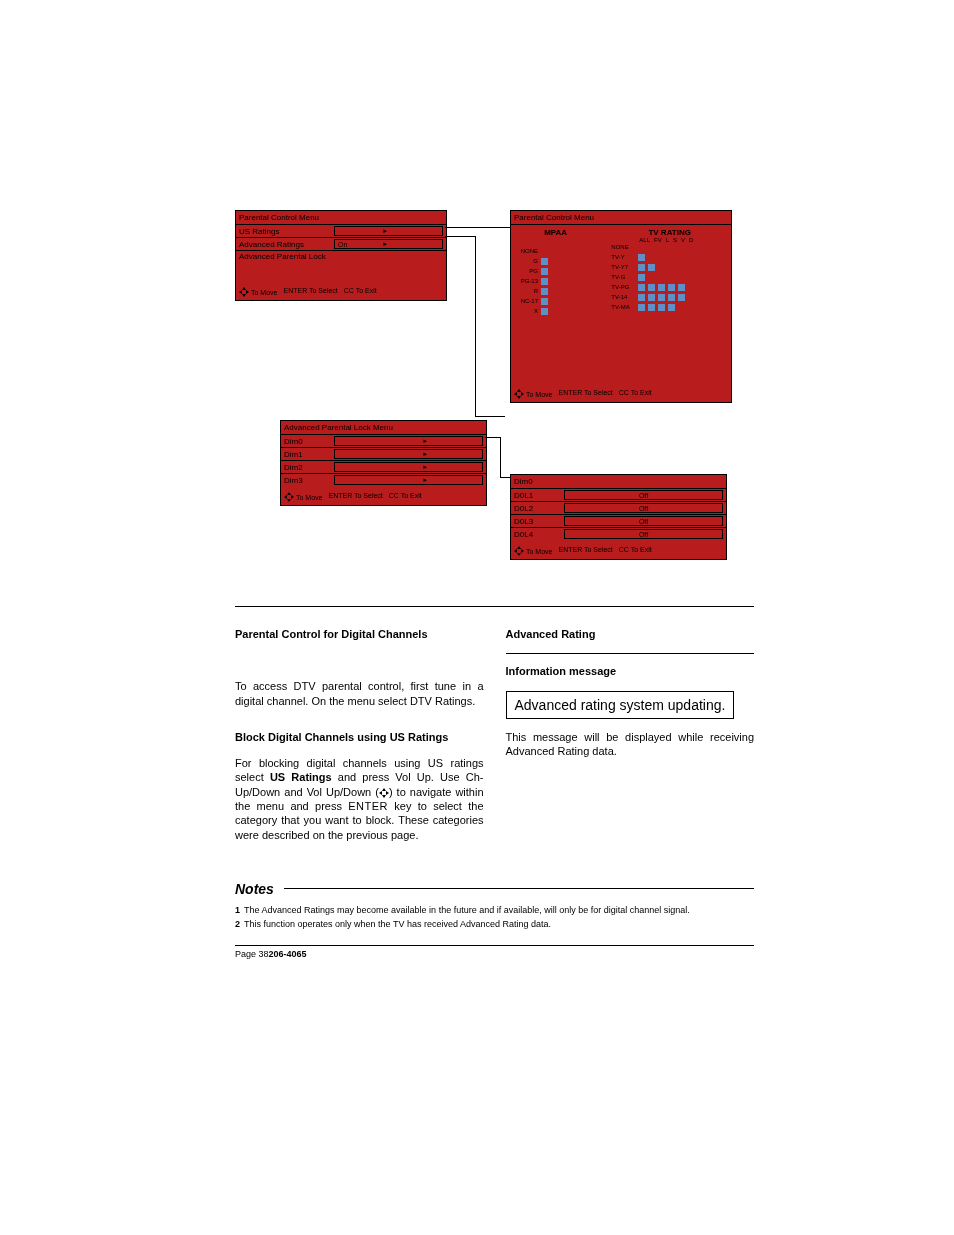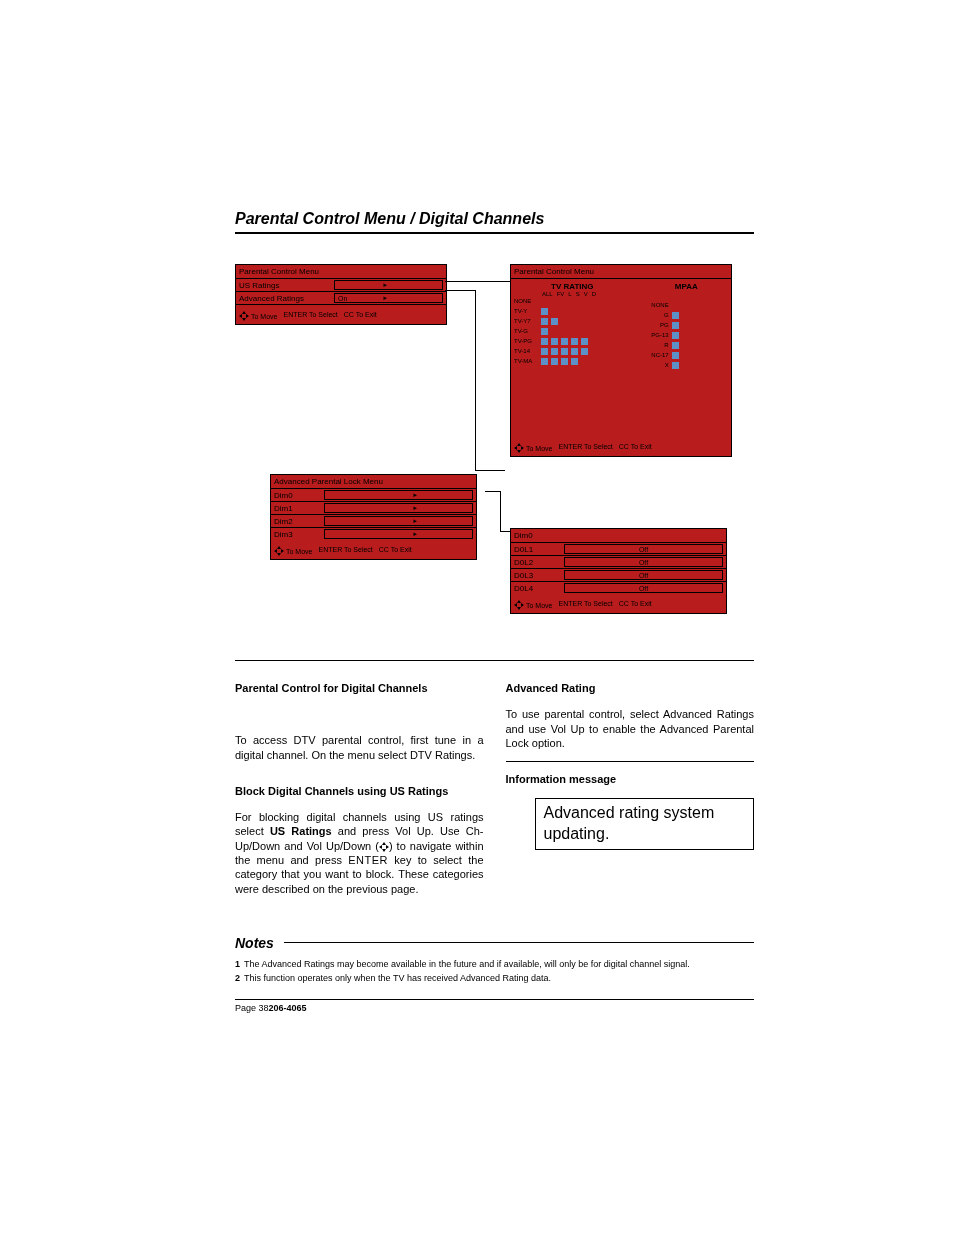--- a/index.html
+++ b/index.html
@@ -90,24 +90,23 @@
     gap: 22px;
     font-size: 11px;
     line-height: 1.3;
   }
   .text-area .col { flex: 1; }
   .text-area h4 { font-size: 11px; font-weight:bold; margin:0 0 12px 0;}
   .text-area .hr2 { border-top:1px solid #000; margin: 6px 0 10px 0;}
   .info-box {
     border: 1px solid #000;
     padding: 4px 8px;
-    font-size: 16px;
+    font-size: 14px;
     margin-bottom: 8px;
     width: fit-content;
-    margin-left: 29px;
   }
   .notes-head {
     display: flex;
     align-items: center;
     margin-top: 28px;
     gap: 10px;
   }
   .notes-head .nt {
     font-weight: bold;
     font-style: italic;
@@ -138,38 +137,40 @@
   .dpad .l{left:0;top:3px;border-top:2px solid transparent;border-bottom:2px solid transparent;border-right:3px solid #000;}
   .dpad .r{right:0;top:3px;border-top:2px solid transparent;border-bottom:2px solid transparent;border-left:3px solid #000;}
   .dpad .u{top:0;left:3px;border-left:2px solid transparent;border-right:2px solid transparent;border-bottom:3px solid #000;}
   .dpad .d{bottom:0;left:3px;border-left:2px solid transparent;border-right:2px solid transparent;border-top:3px solid #000;}
   .small-enter { font-variant: small-caps; letter-spacing: 0.5px;}
 </style>
 </head>
 <body>
 
 <div class="page">
-  <div class="page-title">Parental Control Menu / Digital Channels</div>
 
   <div class="diagram-area">
 
     <div class="panel" style="left:0;top:0;width:210px;">
       <div class="panel-title">Parental Control Menu</div>
       <div class="row">
           <span class="label">US Ratings</span>
           <div class="field">
             <span class="arrow-in">▸</span>
           </div>
         </div>
       <div class="row">
           <span class="label">Advanced Ratings</span>
           <div class="field">
             <span style="position:absolute;left:3px;">On</span>
             <span class="arrow-in">▸</span>
           </div>
+        </div>
+      <div class="row row-nb" style="padding-bottom:20px;">
+          <span class="label" style="flex:1;">Advanced Parental Lock</span>
         </div>
       <div class="hints">
         <span class="move">
             <span class="dpad">
               <span class="l"></span>
               <span class="r"></span>
               <span class="u"></span>
               <span class="d"></span>
             </span>
             <span>To Move</span>
@@ -180,20 +181,53 @@
     </div>
 
     <div class="conn" style="left:210px;top:17px;width:65px;height:1px;"></div>
     <div class="conn" style="left:210px;top:26px;width:30px;height:1px;"></div>
     <div class="conn" style="left:240px;top:26px;width:1px;height:180px;"></div>
     <div class="conn" style="left:240px;top:206px;width:30px;height:1px;"></div>
 
     <div class="panel" style="left:275px;top:0;width:220px;">
       <div class="panel-title">Parental Control Menu</div>
       <div class="usratings-body">
+        <div style="flex:1;">
+          <div class="col-h">MPAA</div>
+          <div style="height:10px;"></div>
+          <div class="mpaa-list">
+            <div class="mpaa-row">
+                <span class="t">NONE</span>
+              </div>
+            <div class="mpaa-row">
+                <span class="t">G</span>
+                <span class="sq"></span>
+              </div>
+            <div class="mpaa-row">
+                <span class="t">PG</span>
+                <span class="sq"></span>
+              </div>
+            <div class="mpaa-row">
+                <span class="t">PG-13</span>
+                <span class="sq"></span>
+              </div>
+            <div class="mpaa-row">
+                <span class="t">R</span>
+                <span class="sq"></span>
+              </div>
+            <div class="mpaa-row">
+                <span class="t">NC-17</span>
+                <span class="sq"></span>
+              </div>
+            <div class="mpaa-row">
+                <span class="t">X</span>
+                <span class="sq"></span>
+              </div>
+          </div>
+        </div>
         <div style="flex:1.4;">
           <div class="col-h">TV RATING</div>
           <div class="tv-hdr">
             <span>ALL</span>
               <span>FV</span>
               <span>L</span>
               <span>S</span>
               <span>V</span>
               <span>D</span>
           </div>
@@ -228,53 +262,20 @@
                 <span class="sq"></span>
                 <span class="sq"></span>
                 <span class="sq"></span>
                 <span class="sq"></span>
               </div>
             <div class="tv-row">
                 <span class="t">TV-MA</span>
                 <span class="sq"></span>
                 <span class="sq"></span>
                 <span class="sq"></span>
-                <span class="sq"></span>
-              </div>
-          </div>
-        </div>
-        <div style="flex:1;">
-          <div class="col-h">MPAA</div>
-          <div style="height:10px;"></div>
-          <div class="mpaa-list">
-            <div class="mpaa-row">
-                <span class="t">NONE</span>
-              </div>
-            <div class="mpaa-row">
-                <span class="t">G</span>
-                <span class="sq"></span>
-              </div>
-            <div class="mpaa-row">
-                <span class="t">PG</span>
-                <span class="sq"></span>
-              </div>
-            <div class="mpaa-row">
-                <span class="t">PG-13</span>
-                <span class="sq"></span>
-              </div>
-            <div class="mpaa-row">
-                <span class="t">R</span>
-                <span class="sq"></span>
-              </div>
-            <div class="mpaa-row">
-                <span class="t">NC-17</span>
-                <span class="sq"></span>
-              </div>
-            <div class="mpaa-row">
-                <span class="t">X</span>
                 <span class="sq"></span>
               </div>
           </div>
         </div>
       </div>
       <div style="height:60px;"></div>
       <div class="hints">
         <span class="move">
             <span class="dpad">
               <span class="l"></span>
@@ -282,21 +283,21 @@
               <span class="u"></span>
               <span class="d"></span>
             </span>
             <span>To Move</span>
           </span>
         <span>ENTER To Select</span>
         <span>CC To Exit</span>
       </div>
     </div>
 
-    <div class="panel dim-panel" style="left:35px;top:210px;width:205px;">
+    <div class="panel dim-panel" style="left:45px;top:210px;width:205px;">
       <div class="panel-title">Advanced Parental Lock Menu</div>
       <div class="row">
           <span class="label">Dim0</span>
           <div class="field">
             <span class="arrow-in">▸</span>
           </div>
         </div>
       <div class="row">
           <span class="label">Dim1</span>
           <div class="field">
@@ -380,24 +381,24 @@
     <div class="col">
       <h4>Parental Control for Digital Channels</h4>
       <p style="text-align:justify;margin-top:38px;">To access DTV parental control, first tune in a digital channel. On the menu select DTV Ratings.</p>
       <h4 style="margin-top:22px;">Block Digital Channels using US Ratings</h4>
       <p style="text-align:justify;">
         <span>For blocking digital channels using US ratings select </span><b>US Ratings</b><span> and press Vol Up. Use Ch-Up/Down and Vol Up/Down (</span><span class="dpad" style="vertical-align:middle;"><span class="l"></span><span class="r"></span><span class="u"></span><span class="d"></span></span><span>) to navigate within the menu and press </span><span class="small-enter">ENTER</span><span> key to select the category that you want to block. These categories were described on the previous page.</span>
       </p>
     </div>
     <div class="col">
       <h4>Advanced Rating</h4>
-      <p style="text-align:justify;">To use parental control, select Advanced Ratings and use Vol Up to enable the Advanced Parental Lock option.</p>
       <div class="hr2"></div>
       <h4>Information message</h4>
       <div class="info-box">Advanced rating system updating.</div>
+      <p style="text-align:justify;">This message will be displayed while receiving Advanced Rating data.</p>
     </div>
   </div>
 
   <div class="notes-head">
     <span class="nt">Notes</span>
     <div class="line"></div>
   </div>
   <div class="notes-list">
     <div class="ni">
         <span class="n">1</span>

